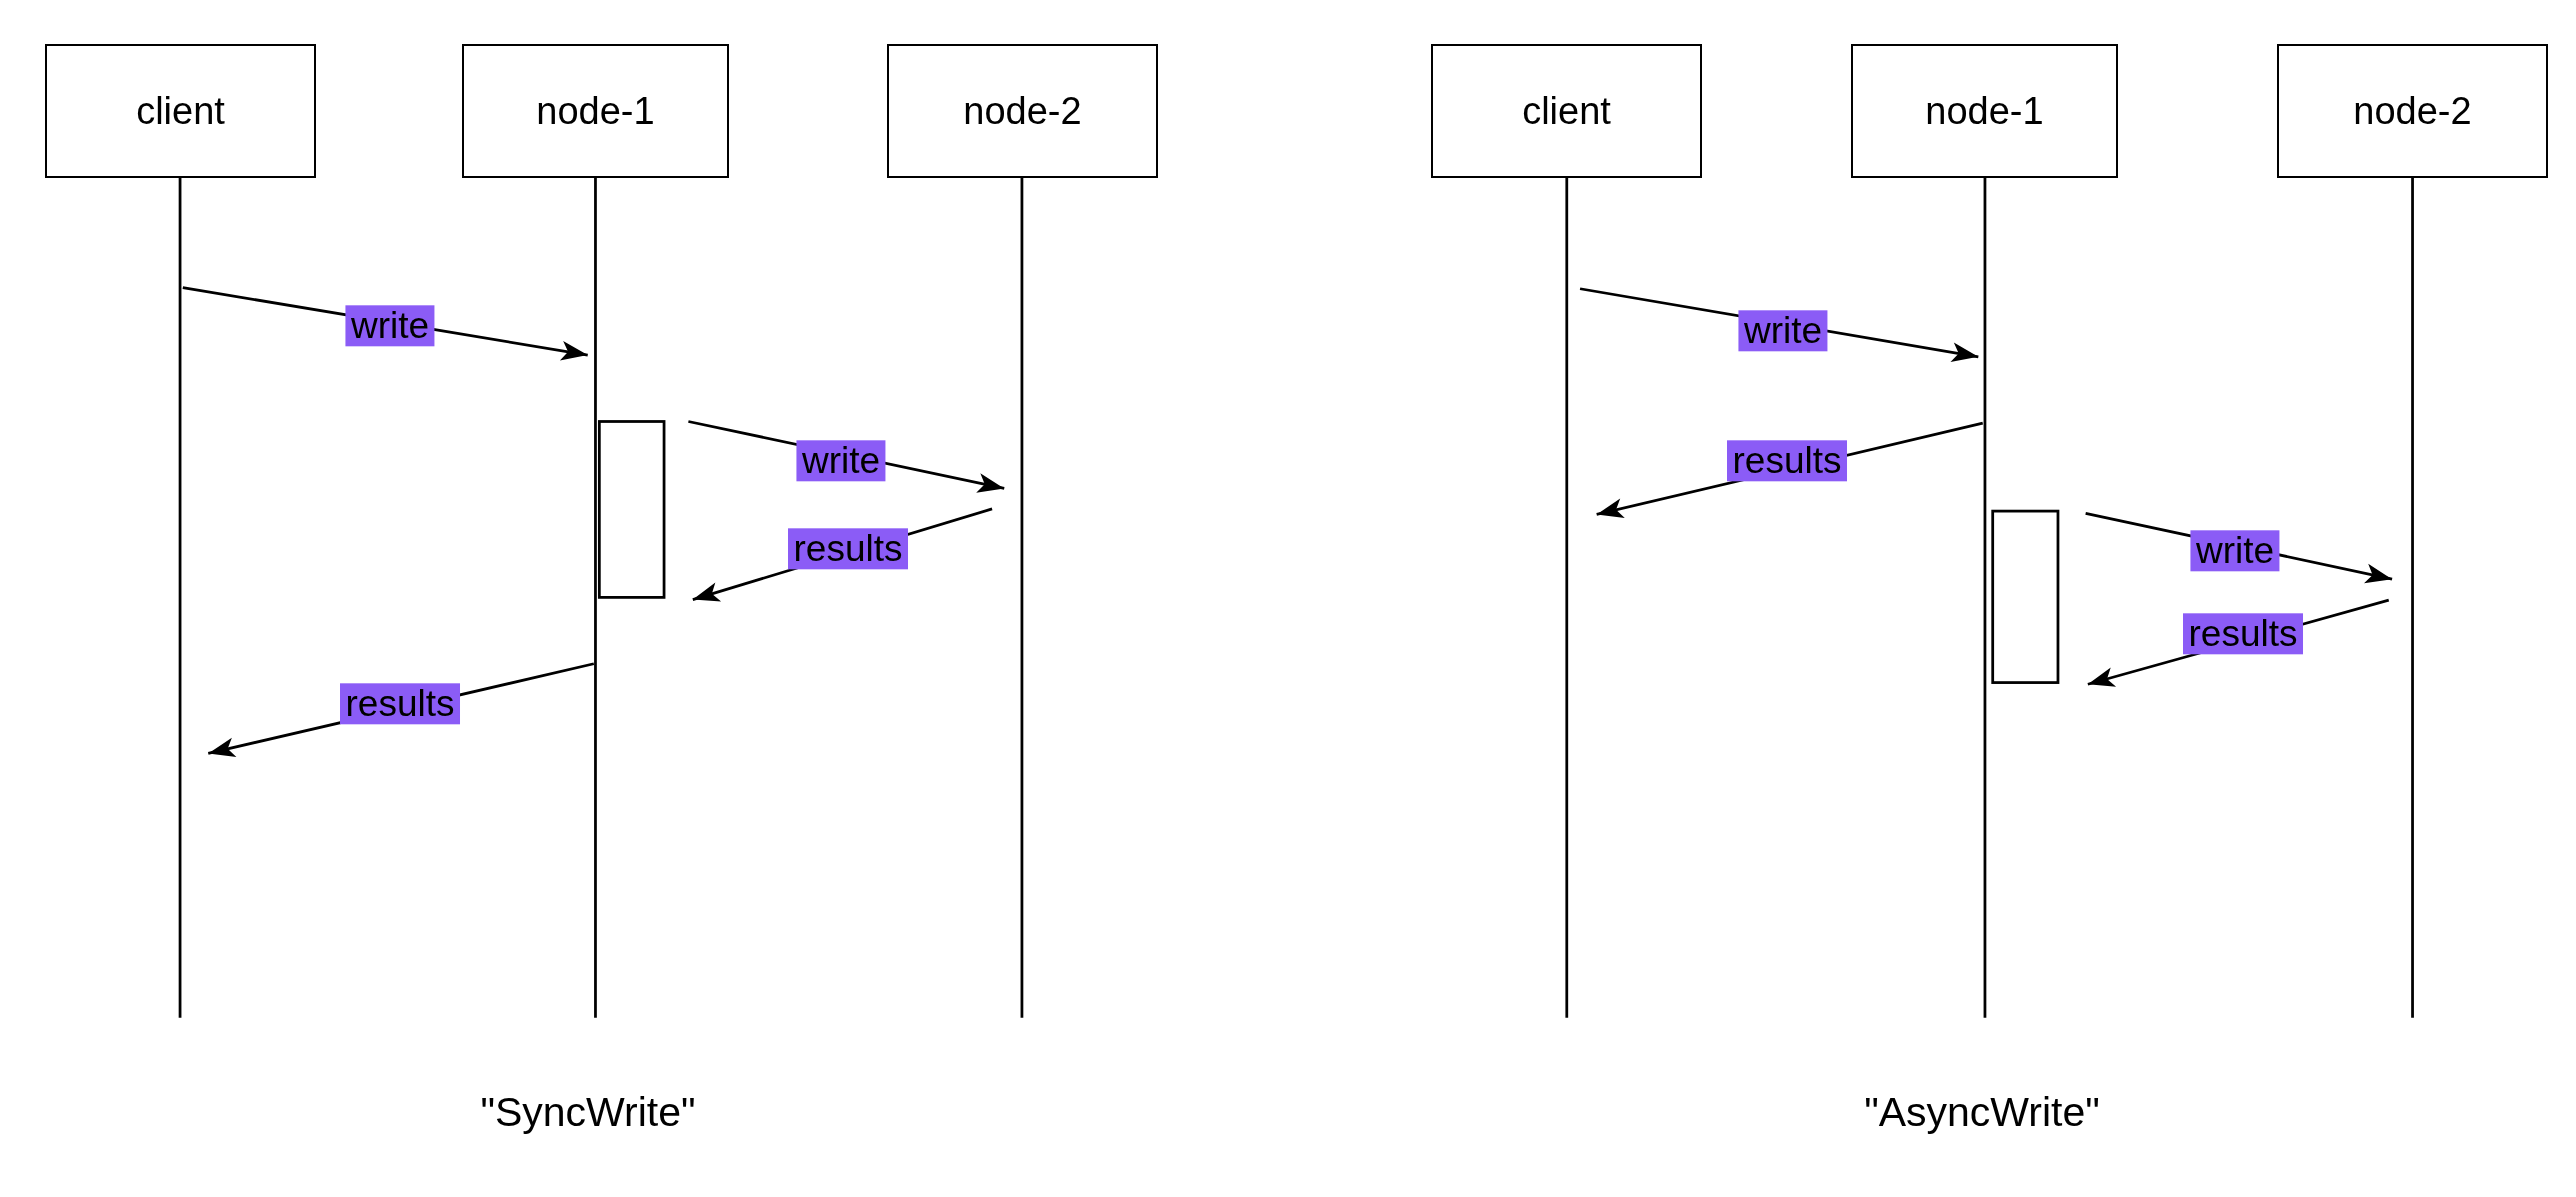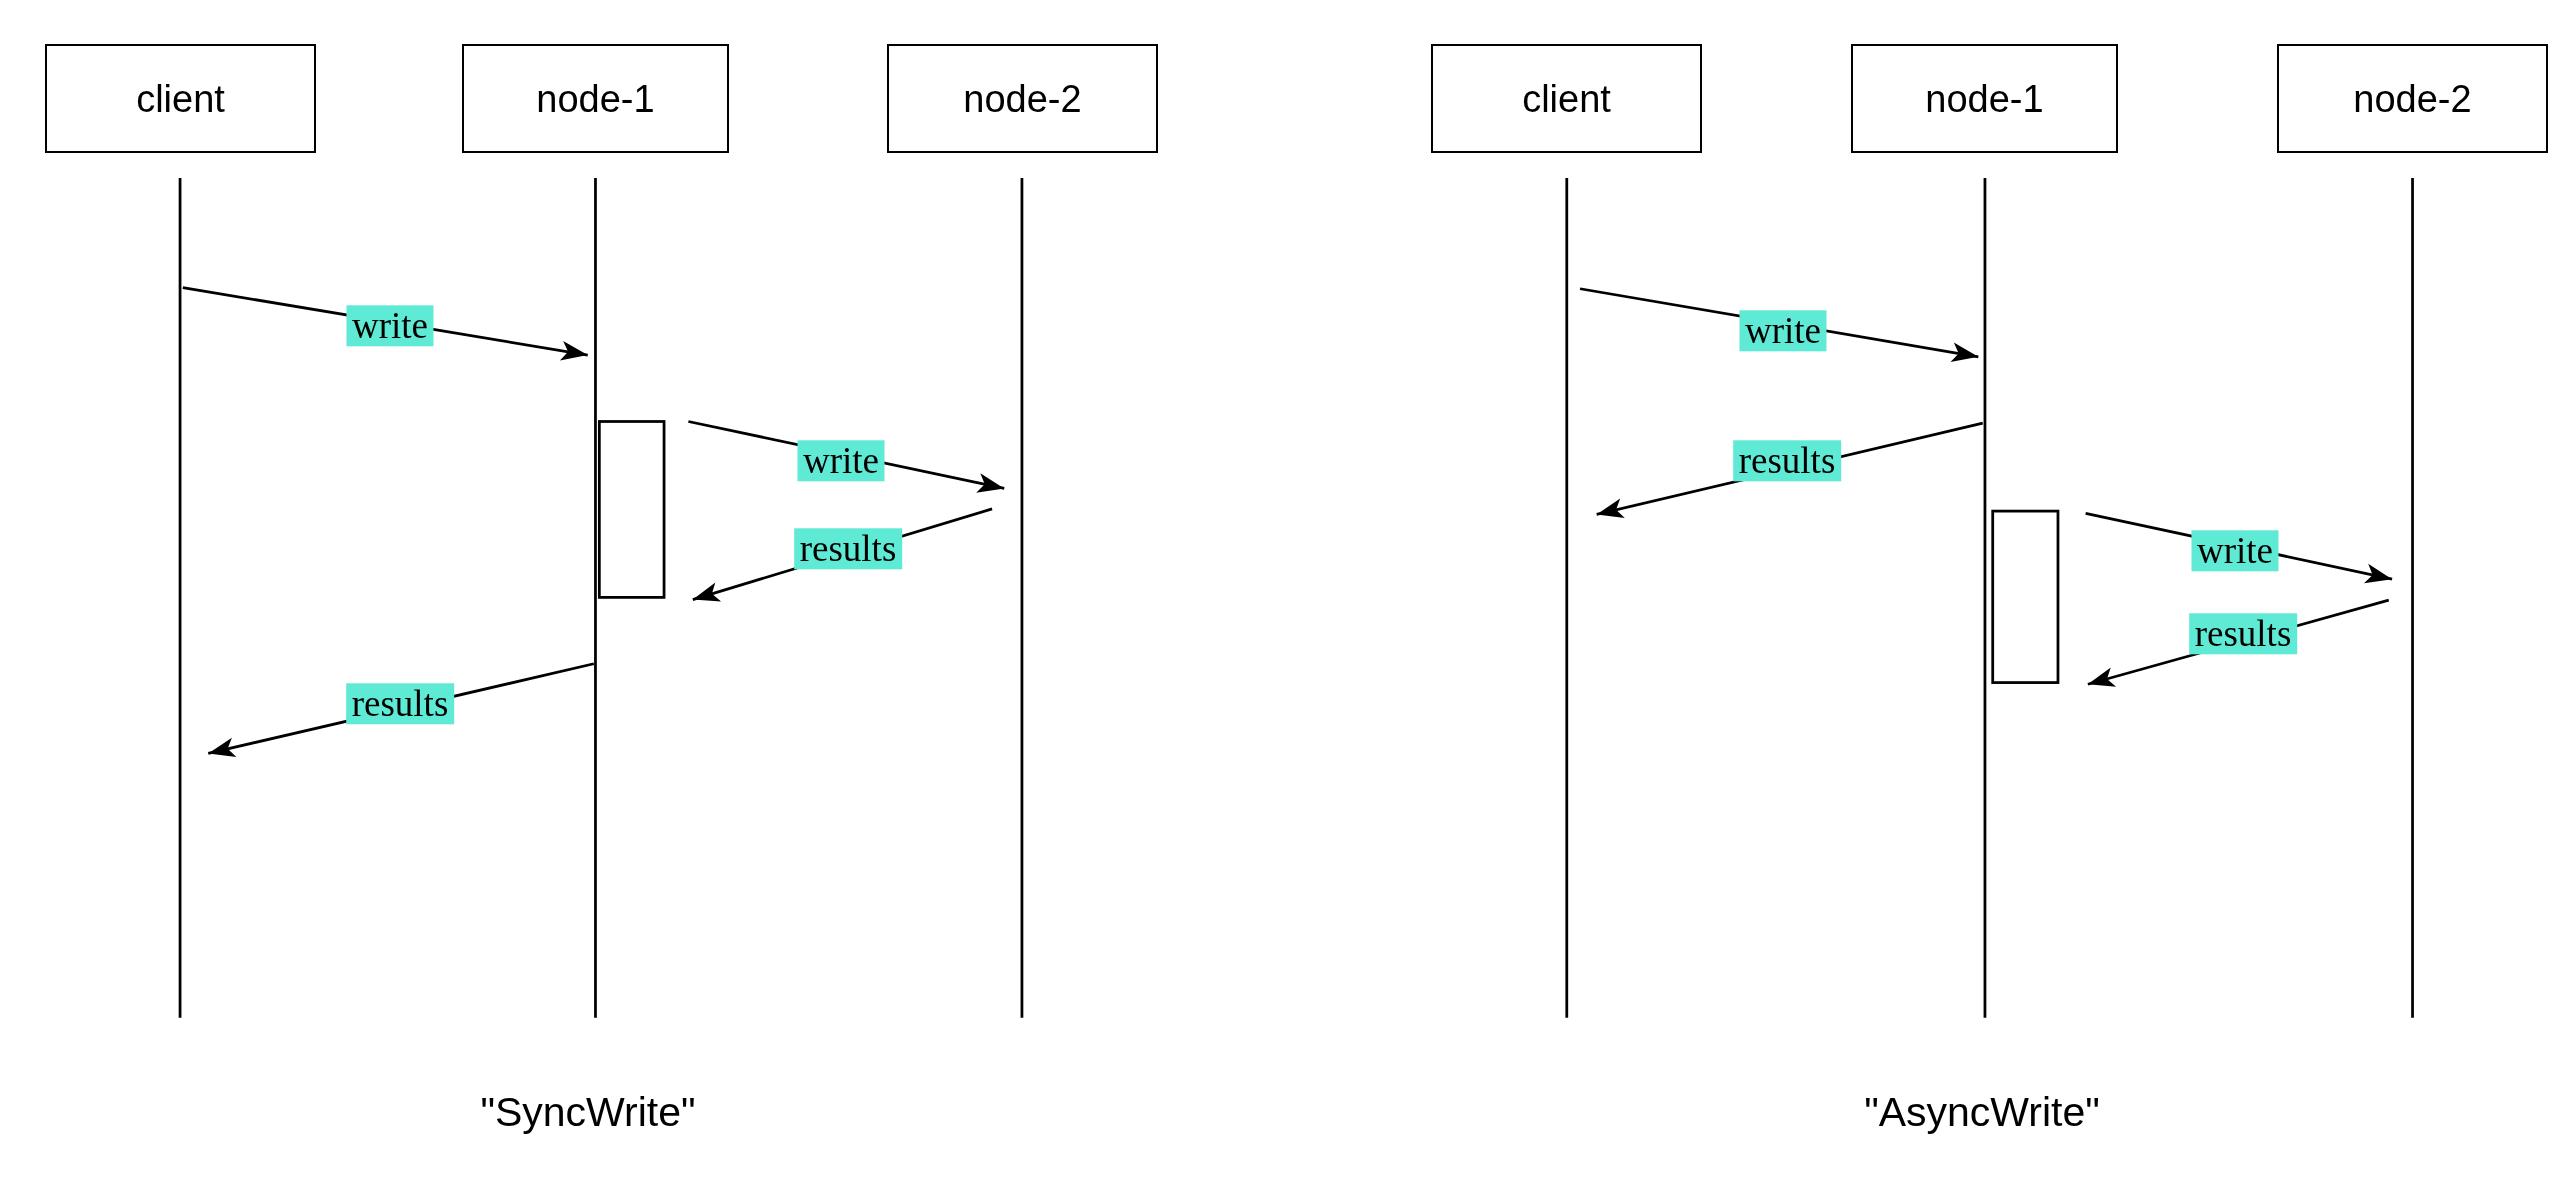--- a/index.html
+++ b/index.html
@@ -19,40 +19,39 @@
   svg.lines-layer {
     position: absolute;
     left: 0;
     top: 0;
     width: 2576px;
     height: 1197px;
   }
   .actor-box {
     position: absolute;
     top: 44px;
-    height: 109px;
+    height: 134px;
     box-sizing: border-box;
     border: 2.8px solid #000000;
     background: #ffffff;
     display: flex;
     align-items: center;
     justify-content: center;
     font-size: 38px;
     line-height: 1;
     white-space: nowrap;
   }
   .msg-label {
     position: absolute;
     transform: translate(-50%, -50%);
-    background: #5eead4;
+    background: #8b5cf6;
     padding: 2.2px 5.5px;
     font-size: 37px;
     line-height: 1;
     white-space: nowrap;
-    font-family: Liberation Serif, serif;
   }
   .caption {
     position: absolute;
     transform: translate(-50%, -50%);
     font-size: 41px;
     line-height: 1;
     white-space: nowrap;
   }
 </style>
 </head>

